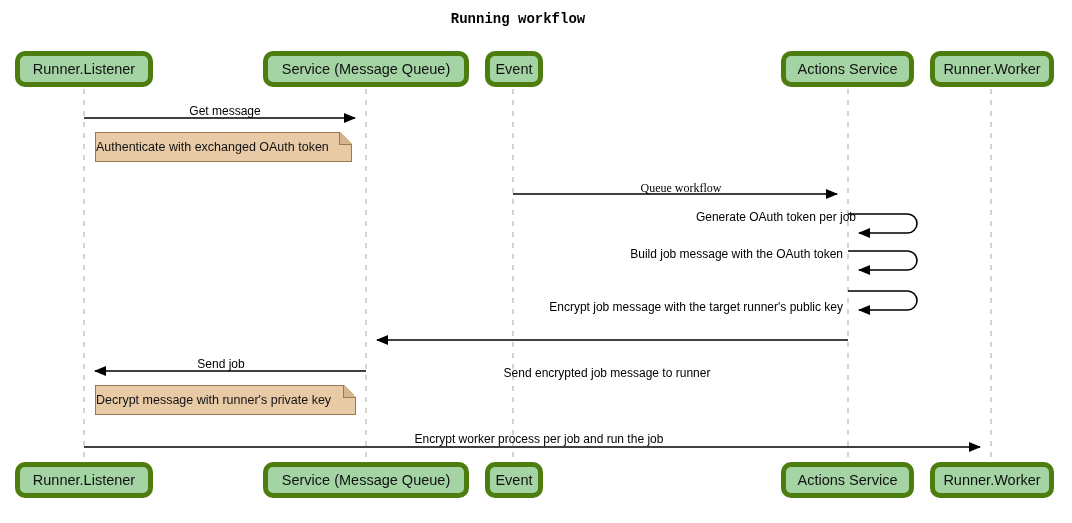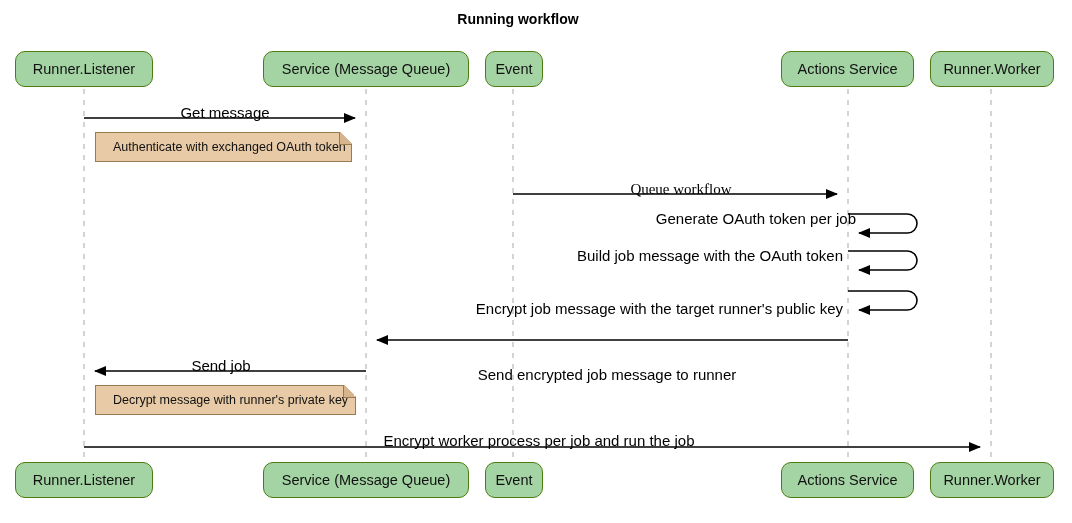--- a/index.html
+++ b/index.html
@@ -26,66 +26,66 @@
     height: 523px;
   }
   .diagram-title {
     position: absolute;
     left: 0;
     top: 11px;
     width: 1036px;
     text-align: center;
     font-size: 14px;
     font-weight: bold;
-    font-family: Liberation Sans, sans-serif;
+    font-family: Liberation Mono, monospace;
     color: #000000;
     letter-spacing: 0px;
   }
   .participant-box {
     position: absolute;
     box-sizing: border-box;
     background: #a4d4a4;
-    border: 1px solid #4d7c0f;
+    border: 5px solid #4d7c0f;
     border-radius: 10px;
     display: flex;
     align-items: center;
     justify-content: center;
     font-size: 14.5px;
     font-family: "Liberation Sans", sans-serif;
     color: #111111;
     white-space: nowrap;
     height: 36px;
   }
   .note-box {
     position: absolute;
     box-sizing: border-box;
     background: #e8cba6;
     border: 1px solid #9a7b51;
     font-size: 12.5px;
     font-family: "Liberation Sans", sans-serif;
     color: #111111;
     display: flex;
     align-items: center;
-    padding-left: 17px;
+    padding-left: 0;
     white-space: nowrap;
     height: 30px;
   }
   .note-fold {
     position: absolute;
     top: -1px;
     right: -1px;
     width: 12px;
     height: 12px;
     background: linear-gradient(225deg, #ffffff 0%, #ffffff 50%, #d6b58e 50%, #d6b58e 100%);
     border-left: 1px solid #9a7b51;
     border-bottom: 1px solid #9a7b51;
   }
   .msg-label {
     position: absolute;
-    font-size: 15px;
+    font-size: 12px;
     font-family: "Liberation Sans", sans-serif;
     color: #000000;
     white-space: nowrap;
   }
   .msg-label.center {
     text-align: center;
     transform: translateX(-50%);
   }
   .msg-label.right {
     text-align: right;

